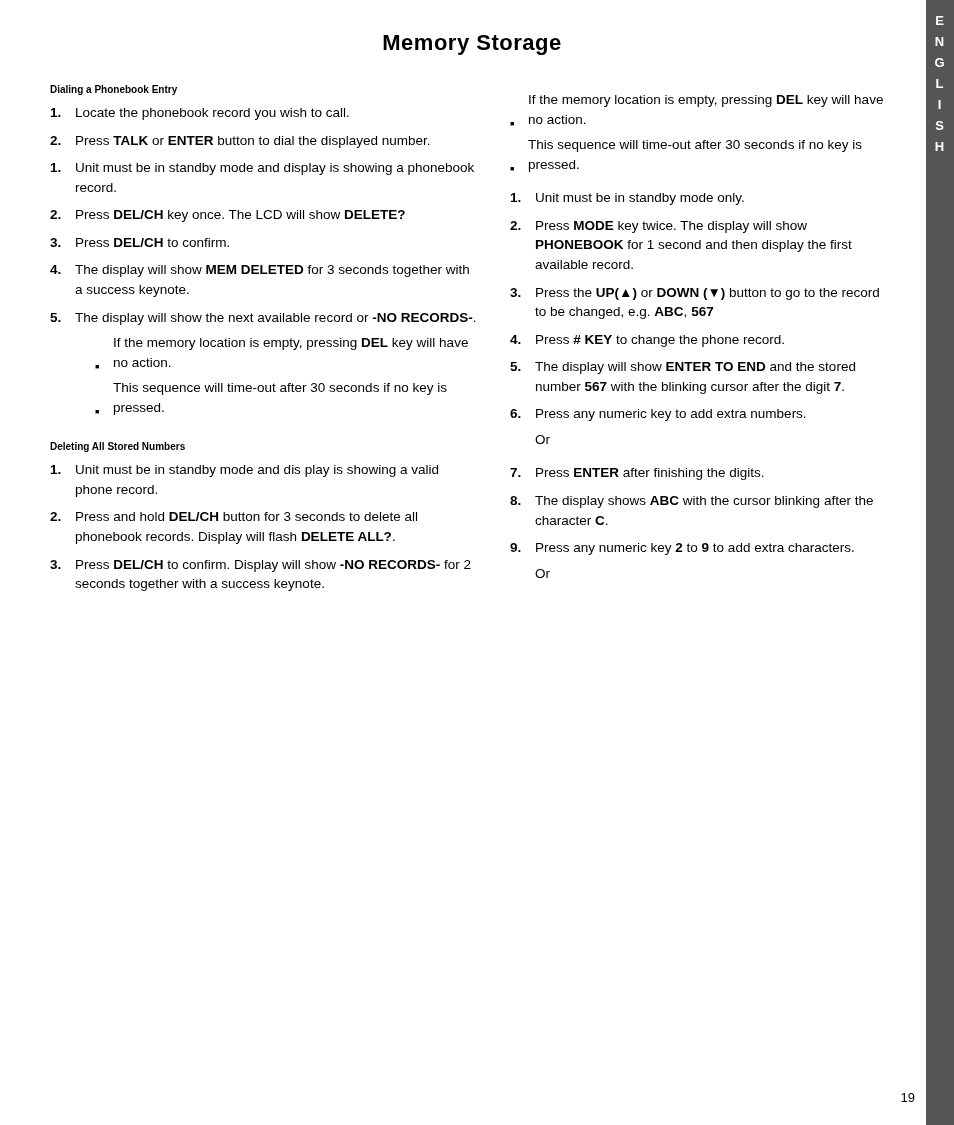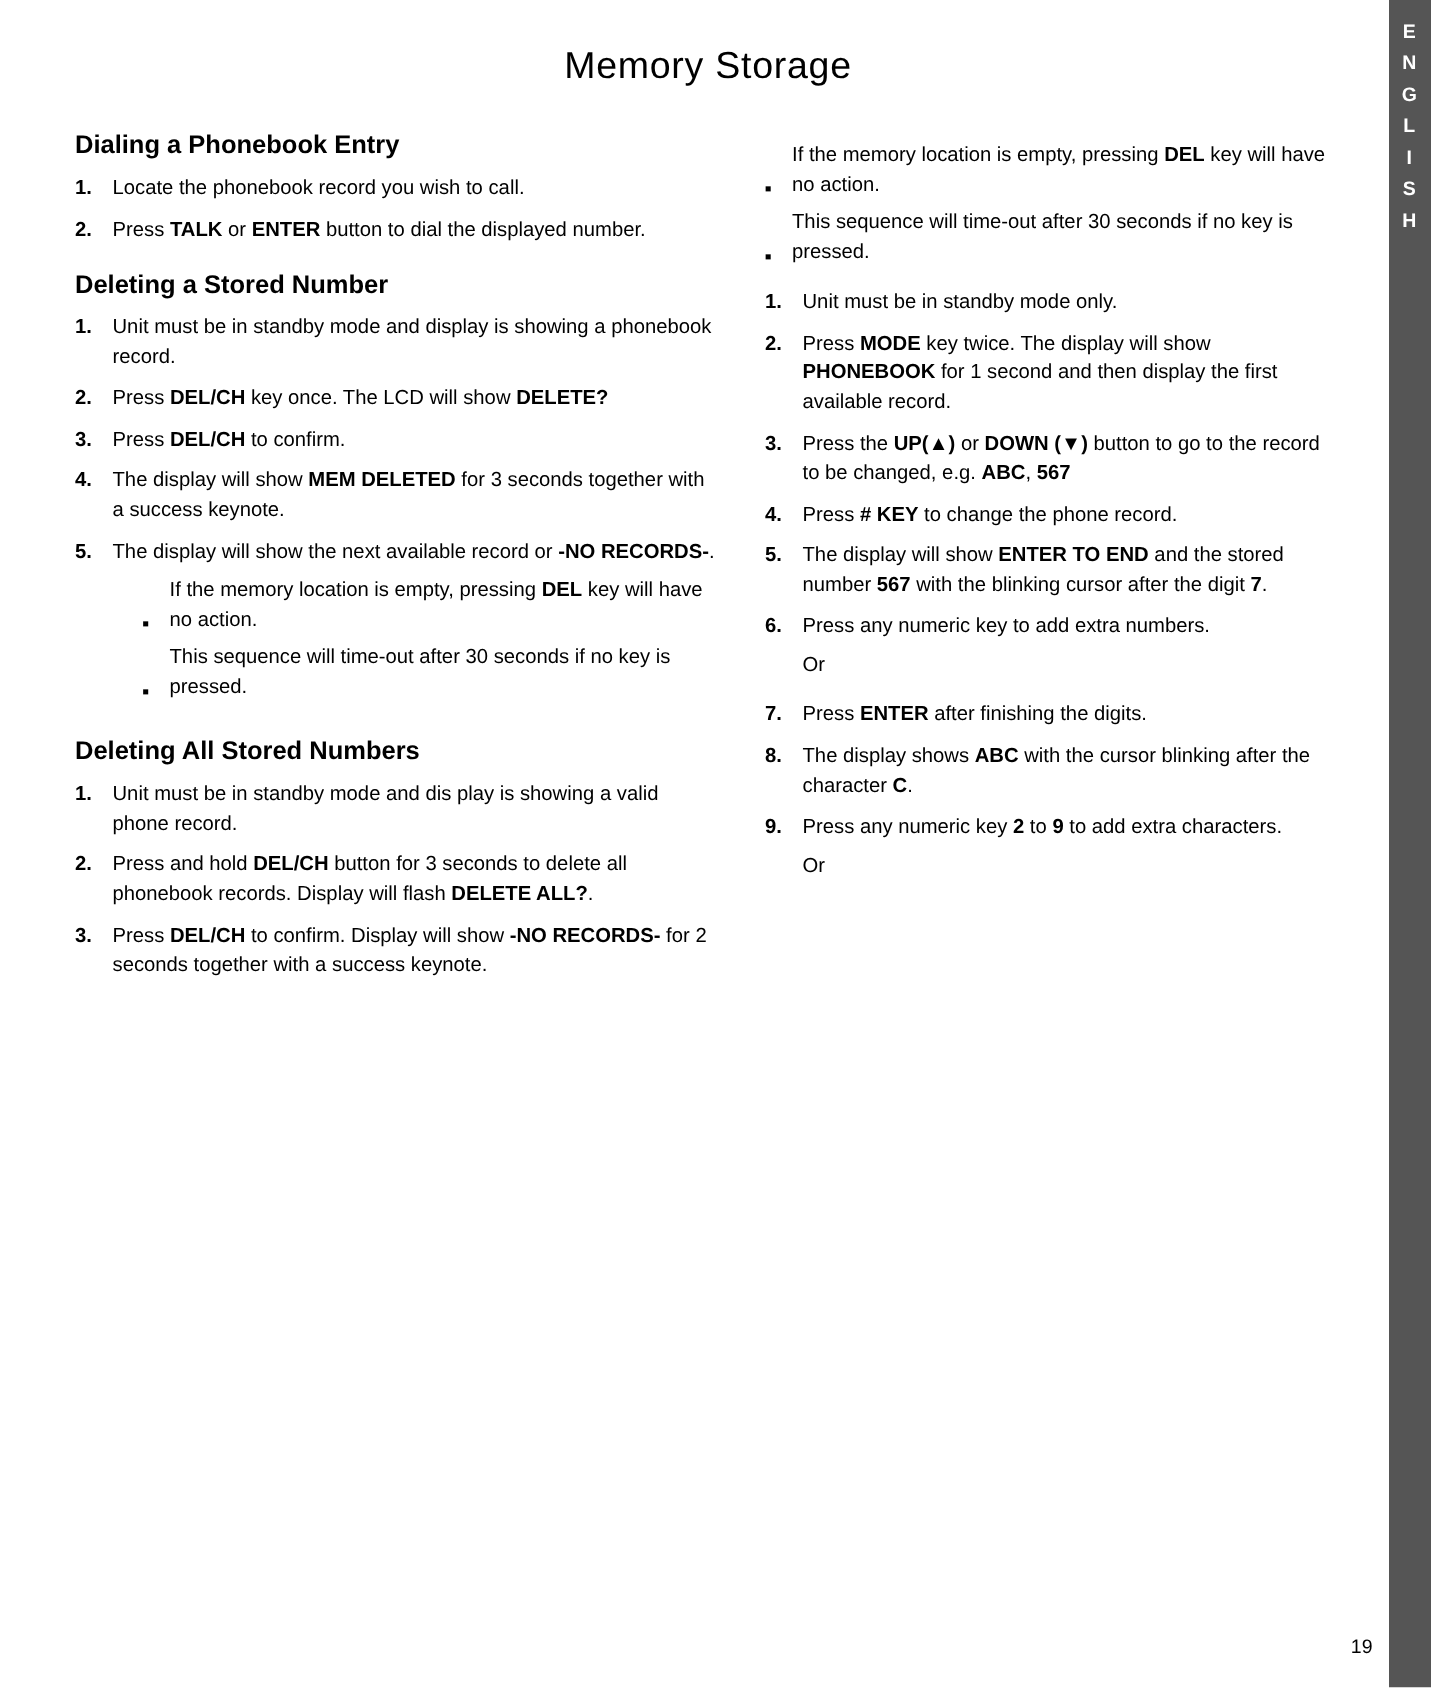--- a/index.html
+++ b/index.html
@@ -21,43 +21,43 @@
     .page-container {
       width: 954px;
       min-height: 1125px;
       background: #fff;
       position: relative;
       padding: 30px 60px 60px 50px;
     }
 
     .page-title {
       text-align: center;
-      font-size: 25px;
-      font-weight: normal;
+      font-size: 22px;
+      font-weight: bold;
       margin-bottom: 28px;
       letter-spacing: 0.5px;
     }
 
     .content-columns {
       display: flex;
       gap: 30px;
     }
 
     .left-column {
       width: 430px;
       flex-shrink: 0;
     }
 
     .right-column {
       flex: 1;
     }
 
     .section-heading {
       font-weight: bold;
-      font-size: 17px;
+      font-size: 10px;
       margin-bottom: 8px;
       margin-top: 18px;
     }
 
     .section-heading:first-child {
       margin-top: 0;
     }
 
     ol {
       margin-left: 0;
@@ -173,21 +173,20 @@
       <div class="section-heading">Dialing a Phonebook Entry</div>
       <ol>
         <li>
           <span class="li-content">Locate the phonebook record you wish to call.</span>
         </li>
         <li>
           <span class="li-content">Press <b>TALK</b> or <b>ENTER</b> button to dial the displayed number.</span>
         </li>
       </ol>
 
-      <div class="section-heading">Deleting a Stored Number</div>
       <ol>
         <li>
           <span class="li-content">Unit must be in standby mode and display is showing a phonebook record.</span>
         </li>
         <li>
           <span class="li-content">Press <b>DEL/CH</b> key once. The LCD will show <b>DELETE?</b></span>
         </li>
         <li>
           <span class="li-content">Press <b>DEL/CH</b> to confirm.</span>
         </li>

